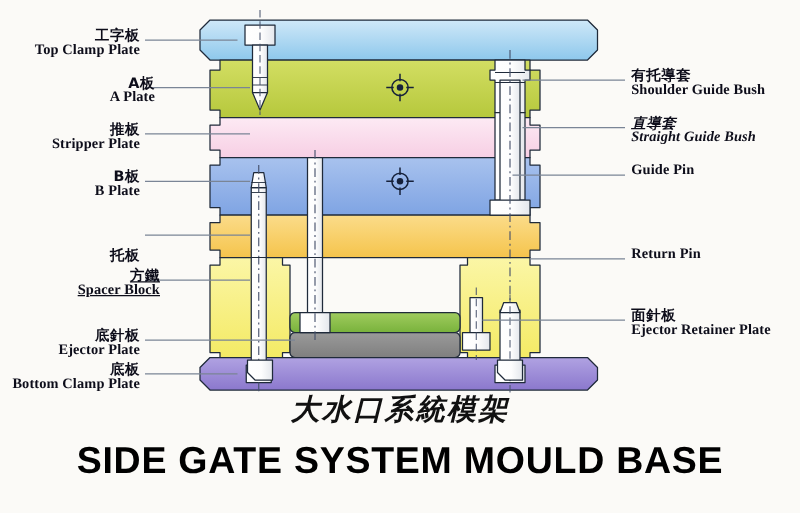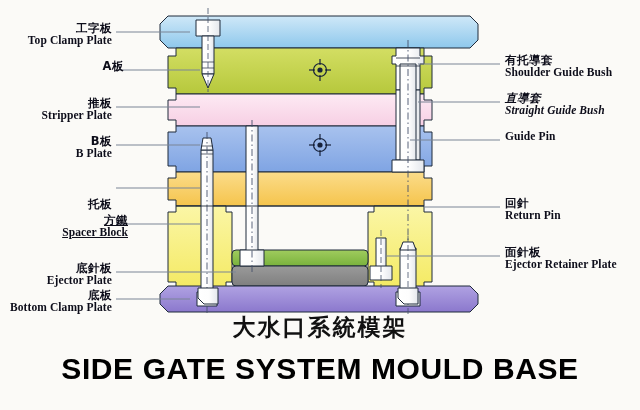--- a/index.html
+++ b/index.html
@@ -19,21 +19,21 @@
   .lbl .cn{font-size:11.5px;font-weight:bold;letter-spacing:.5px;
            font-family:"DejaVu Sans", sans-serif;}
   .lbl .en{font-size:11.5px;font-weight:bold;letter-spacing:.1px;
            font-family:"Liberation Serif", serif;}
   .lbl.right-al{text-align:right;}
   .lbl.left-al{text-align:left;}
 
   
   #title-block{position:absolute;left:0;right:0;top:312px;text-align:center;}
   #title-cn{font-family:"DejaVu Sans", sans-serif;font-size:23px;
-            font-weight:bold;letter-spacing:2px;color:#111;}
+            font-weight:bold;letter-spacing:2px;color:#111;font-style:italic;}
   #title-en{font-family:"Liberation Sans", sans-serif;font-size:30px;
             font-weight:bold;letter-spacing:.6px;color:#000000;margin-top:9px;}
 </style>
 </head>
 <body>
 
 <div id="stage">
 <svg width="640" height="410" viewBox="0 0 640 410" xmlns="http://www.w3.org/2000/svg">
 
   <defs>
@@ -194,20 +194,21 @@
 </svg>
 </div>
 
 <div class="lbl right-al" style="left:0;width:112px;top:22px;">
   <div class="cn">工字板</div>
   <div class="en">Top Clamp Plate</div>
 </div>
 
 <div class="lbl right-al" style="left:0;width:112px;top:60px;margin-left:12px;">
   <div class="cn">A板</div>
+  <div class="en">A Plate</div>
 </div>
 
 <div class="lbl right-al" style="left:0;width:112px;top:97px;">
   <div class="cn">推板</div>
   <div class="en">Stripper Plate</div>
 </div>
 
 <div class="lbl right-al" style="left:0;width:112px;top:135px;">
   <div class="cn">B板</div>
   <div class="en">B Plate</div>
@@ -240,21 +241,20 @@
 <div class="lbl left-al" style="left:505px;width:135px;top:92px;font-style:italic;">
   <div class="cn">直導套</div>
   <div class="en">Straight Guide Bush</div>
 </div>
 
 <div class="lbl left-al" style="left:505px;width:135px;top:130px;">
   <div class="en">Guide Pin</div>
 </div>
 
 <div class="lbl left-al" style="left:505px;width:135px;top:197px;">
-  <div class="cn">回針</div>
   <div class="en">Return Pin</div>
 </div>
 
 <div class="lbl left-al" style="left:505px;width:140px;top:246px;">
   <div class="cn">面針板</div>
   <div class="en">Ejector Retainer Plate</div>
 </div>
 
 <div id="title-block">
   <div id="title-cn">大水口系統模架</div>

